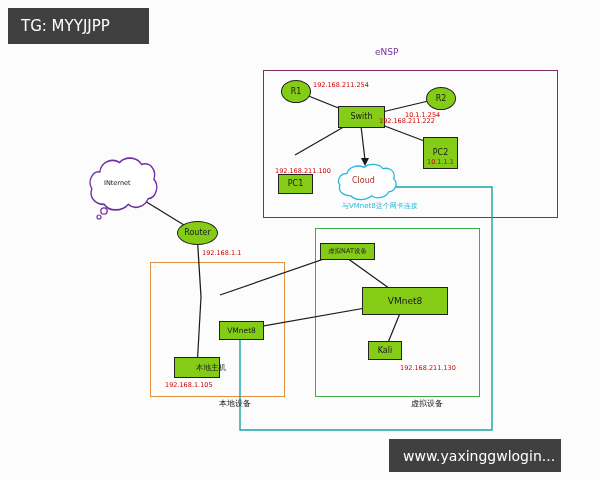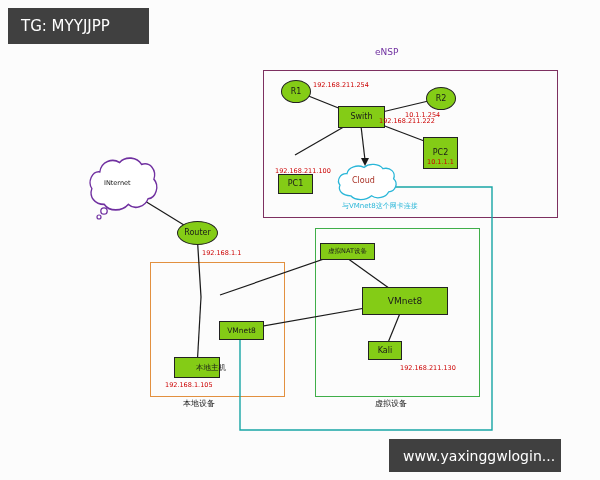--- a/index.html
+++ b/index.html
@@ -25,21 +25,21 @@
     white-space:nowrap;
   }
   .ellipse{border-radius:50%;}
   
   .lbl{position:absolute;line-height:1;white-space:nowrap;}
   .ip{color:#cc0000;font-size:6.5px;}
   .ensp-title{left:375px;top:48px;color:#7030a0;font-size:9px;}
   .cloud-label{left:352px;top:177px;color:#a93226;font-size:8px;}
   .cloud-note{left:342px;top:203px;color:#29b6d8;font-size:7px;}
   .internet-label{left:104px;top:180px;color:#111;font-size:6.5px;}
-  .region-title{font-size:8px;color:#222;}
+  .region-title{font-size:8px;color:#222;margin-left:36px;}
 </style>
 </head>
 <body>
 
 <div id="canvas">
 
   <div class="region purple"></div>
   <div class="region orange"></div>
   <div class="region green"></div>
 

